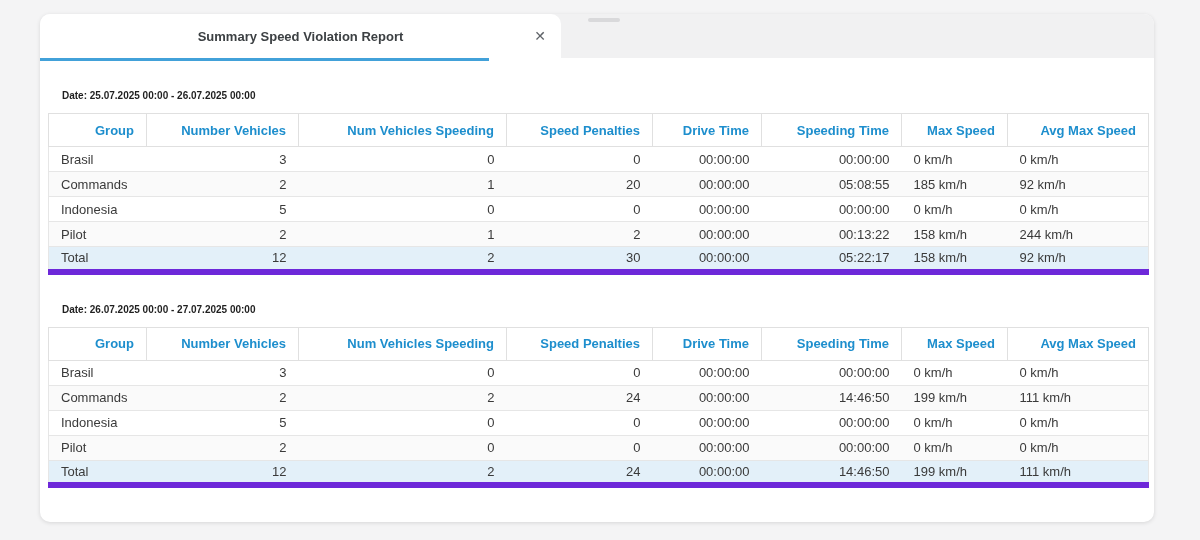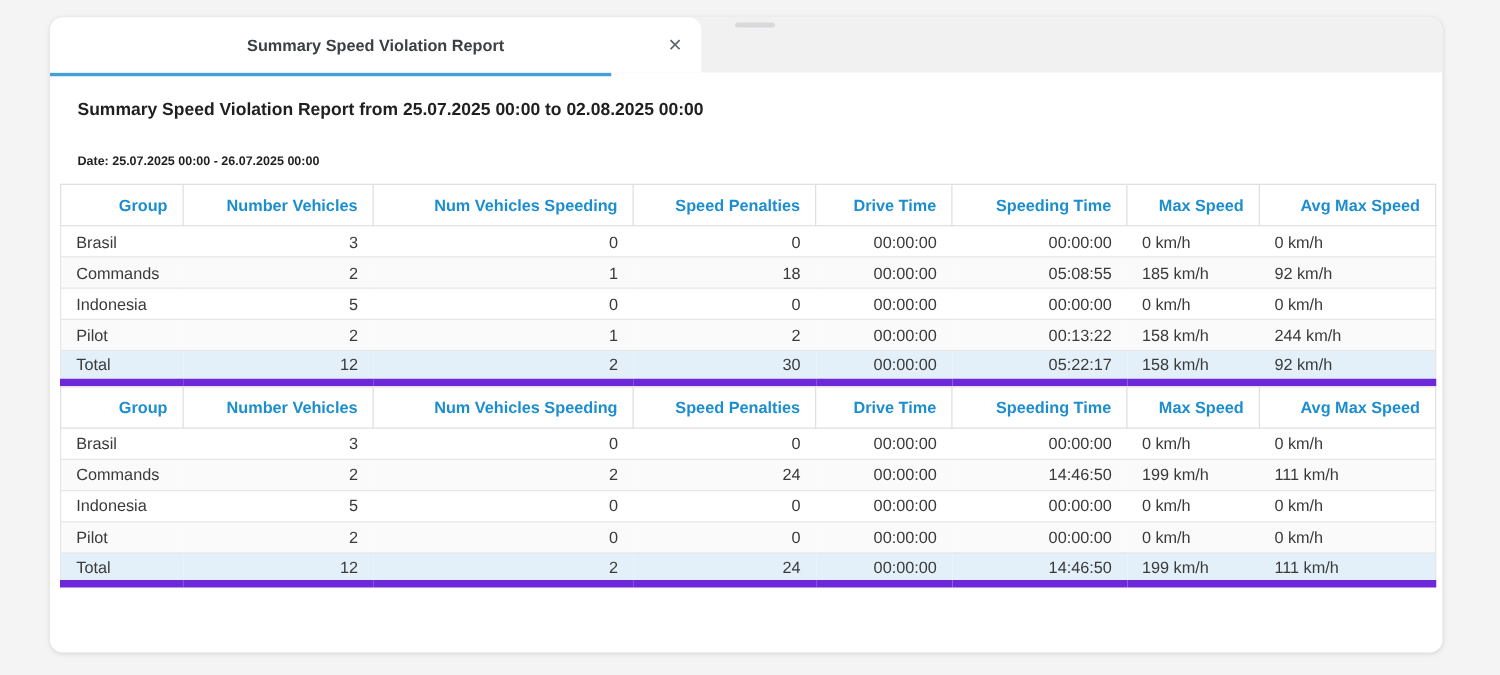--- a/index.html
+++ b/index.html
@@ -78,21 +78,20 @@
   <div class="tabbar">
     <div class="tab">
       <span class="tab-title">Summary Speed Violation Report</span>
       <button class="tab-close">
         <span>✕</span>
       </button>
     </div>
   </div>
   <div class="tab-accent"></div>
 
-  <div class="report-title">Summary Speed Violation Report from 25.07.2025 00:00 to 02.08.2025 00:00</div>
 
   <div class="date-heading">Date: 25.07.2025 00:00 - 26.07.2025 00:00</div>
   <table>
     <colgroup>
       <col class="c1">
         <col class="c2">
         <col class="c3">
         <col class="c4">
       <col class="c5">
         <col class="c6">
@@ -119,21 +118,21 @@
           <td>0</td>
           <td>00:00:00</td>
           <td>00:00:00</td>
           <td>0 km/h</td>
           <td>0 km/h</td>
         </tr>
         <tr>
           <td>Commands</td>
           <td>2</td>
           <td>1</td>
-          <td>18</td>
+          <td>20</td>
           <td>00:00:00</td>
           <td>05:08:55</td>
           <td>185 km/h</td>
           <td>92 km/h</td>
         </tr>
         <tr>
           <td>Indonesia</td>
           <td>5</td>
           <td>0</td>
           <td>0</td>
@@ -158,20 +157,21 @@
           <td>2</td>
           <td>30</td>
           <td>00:00:00</td>
           <td>05:22:17</td>
           <td>158 km/h</td>
           <td>92 km/h</td>
         </tr>
       </tbody>
     </table>
 
+  <div class="date-heading">Date: 26.07.2025 00:00 - 27.07.2025 00:00</div>
   <table>
     <colgroup>
       <col class="c1">
         <col class="c2">
         <col class="c3">
         <col class="c4">
       <col class="c5">
         <col class="c6">
         <col class="c7">
         <col class="c8">

